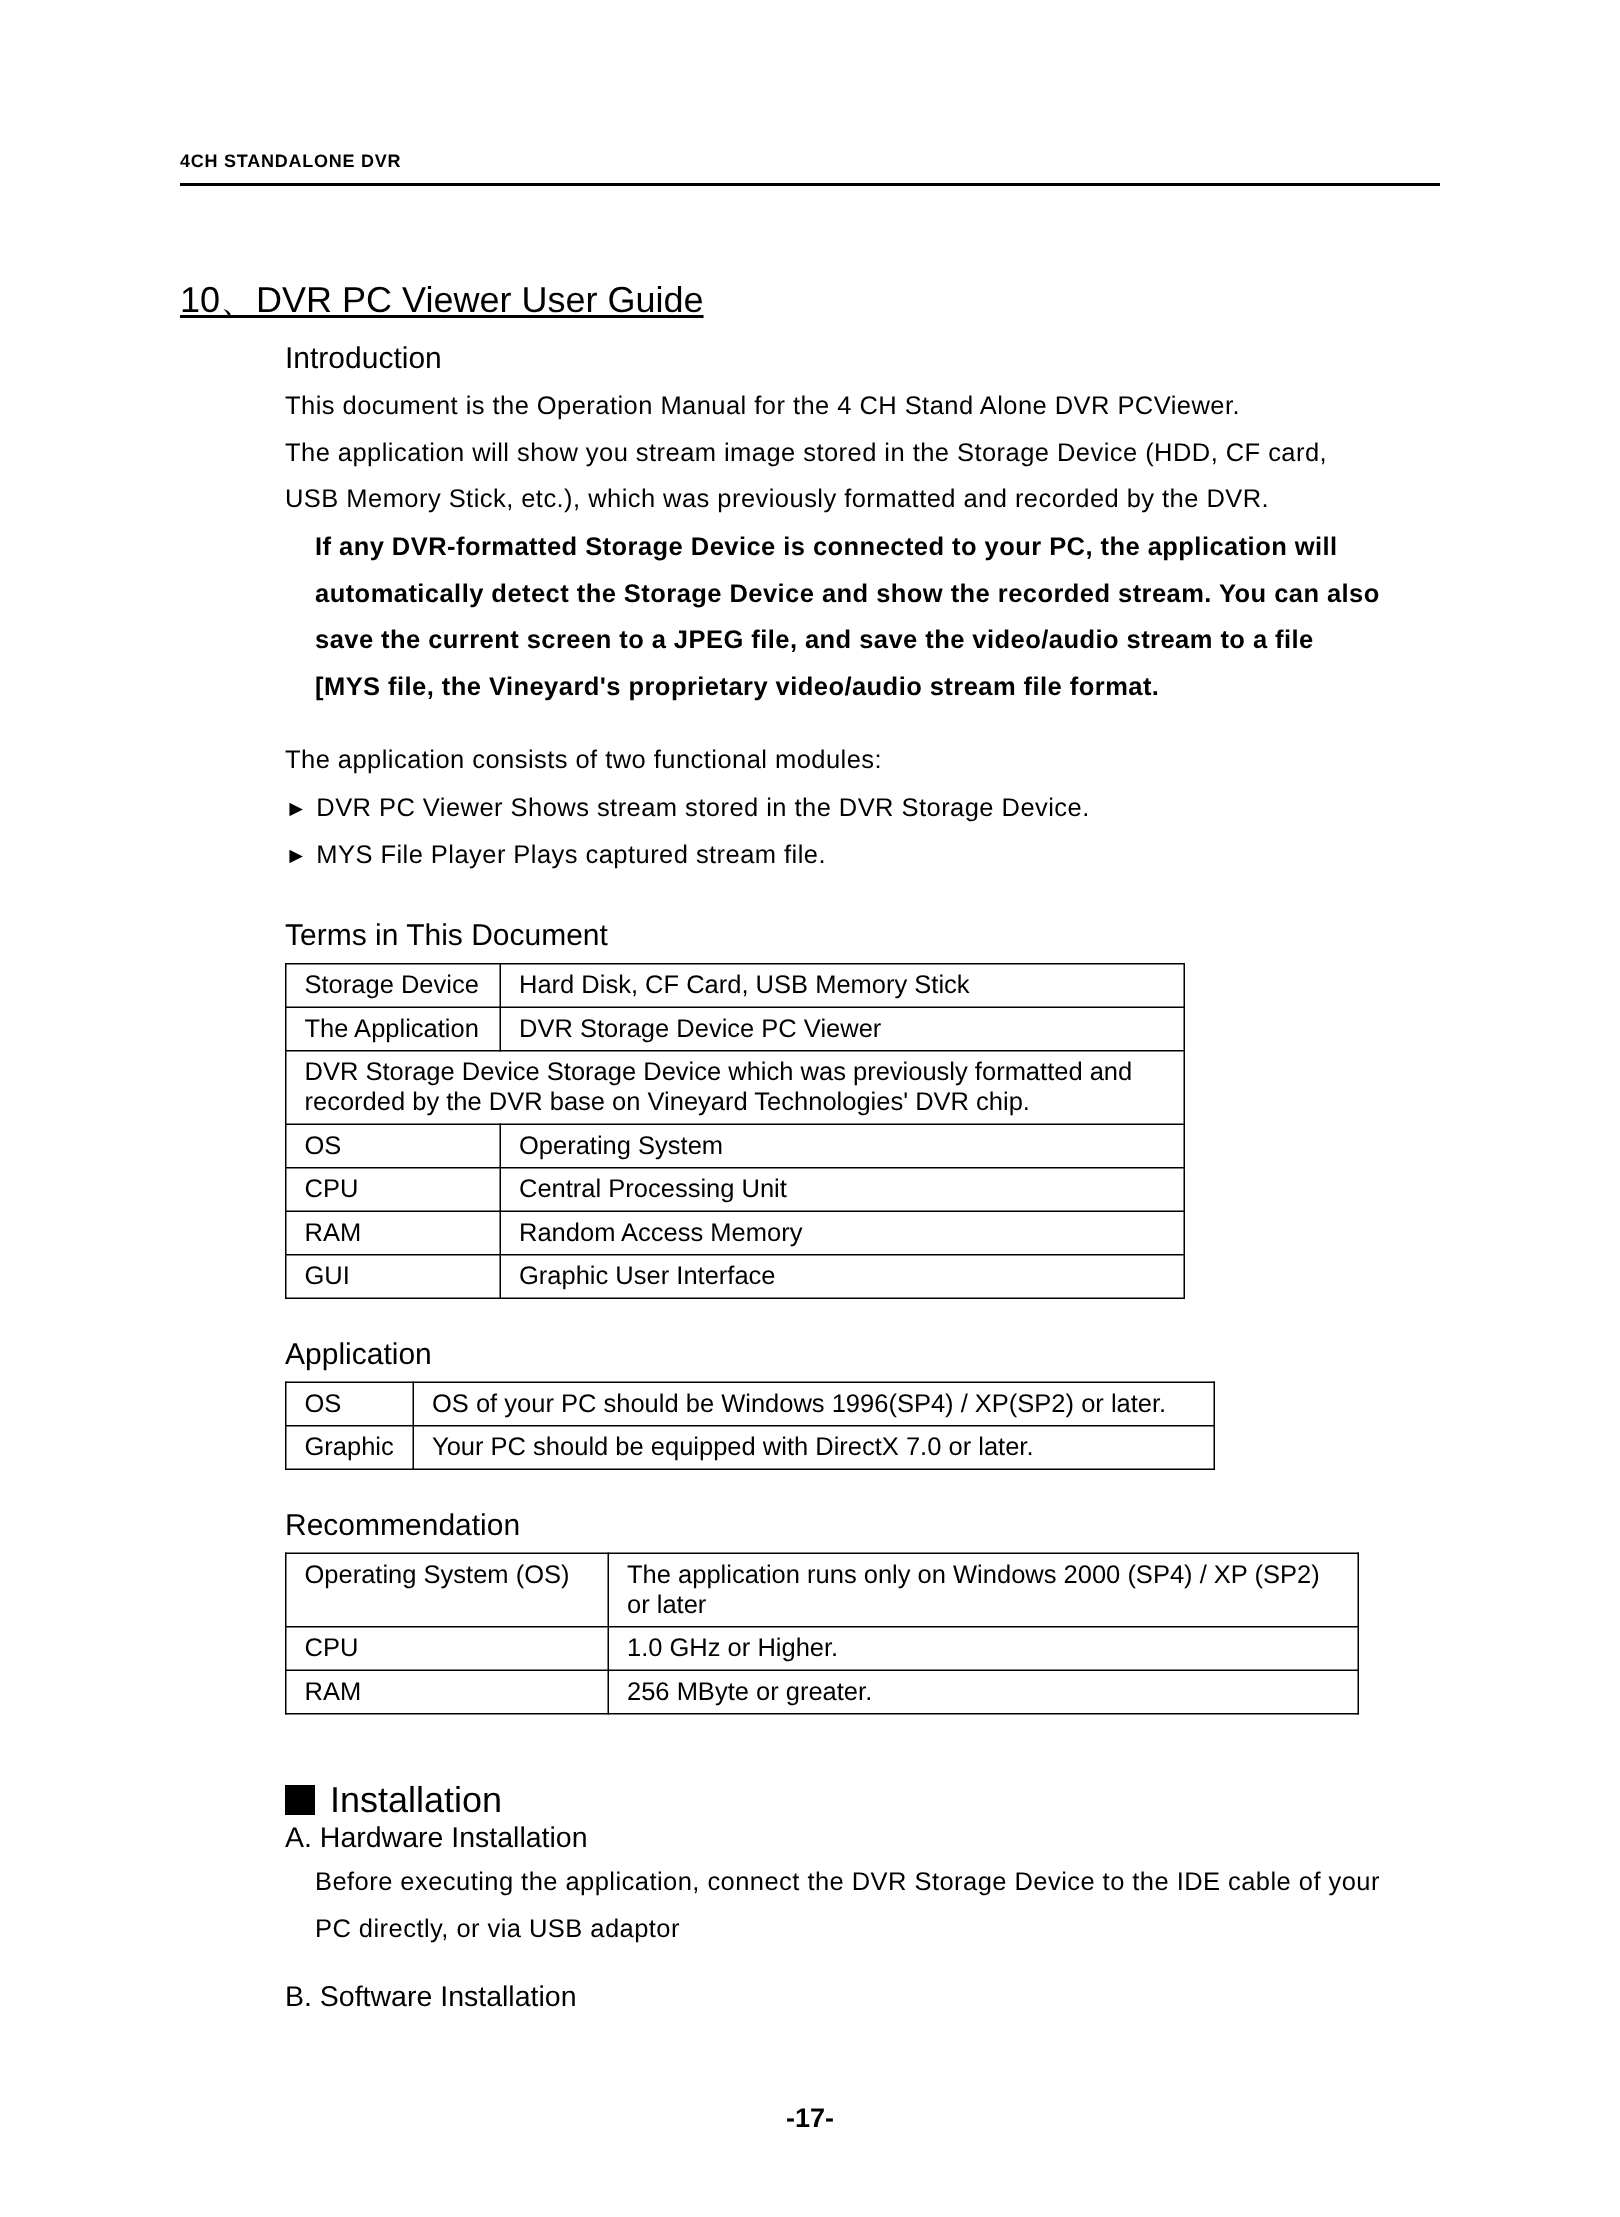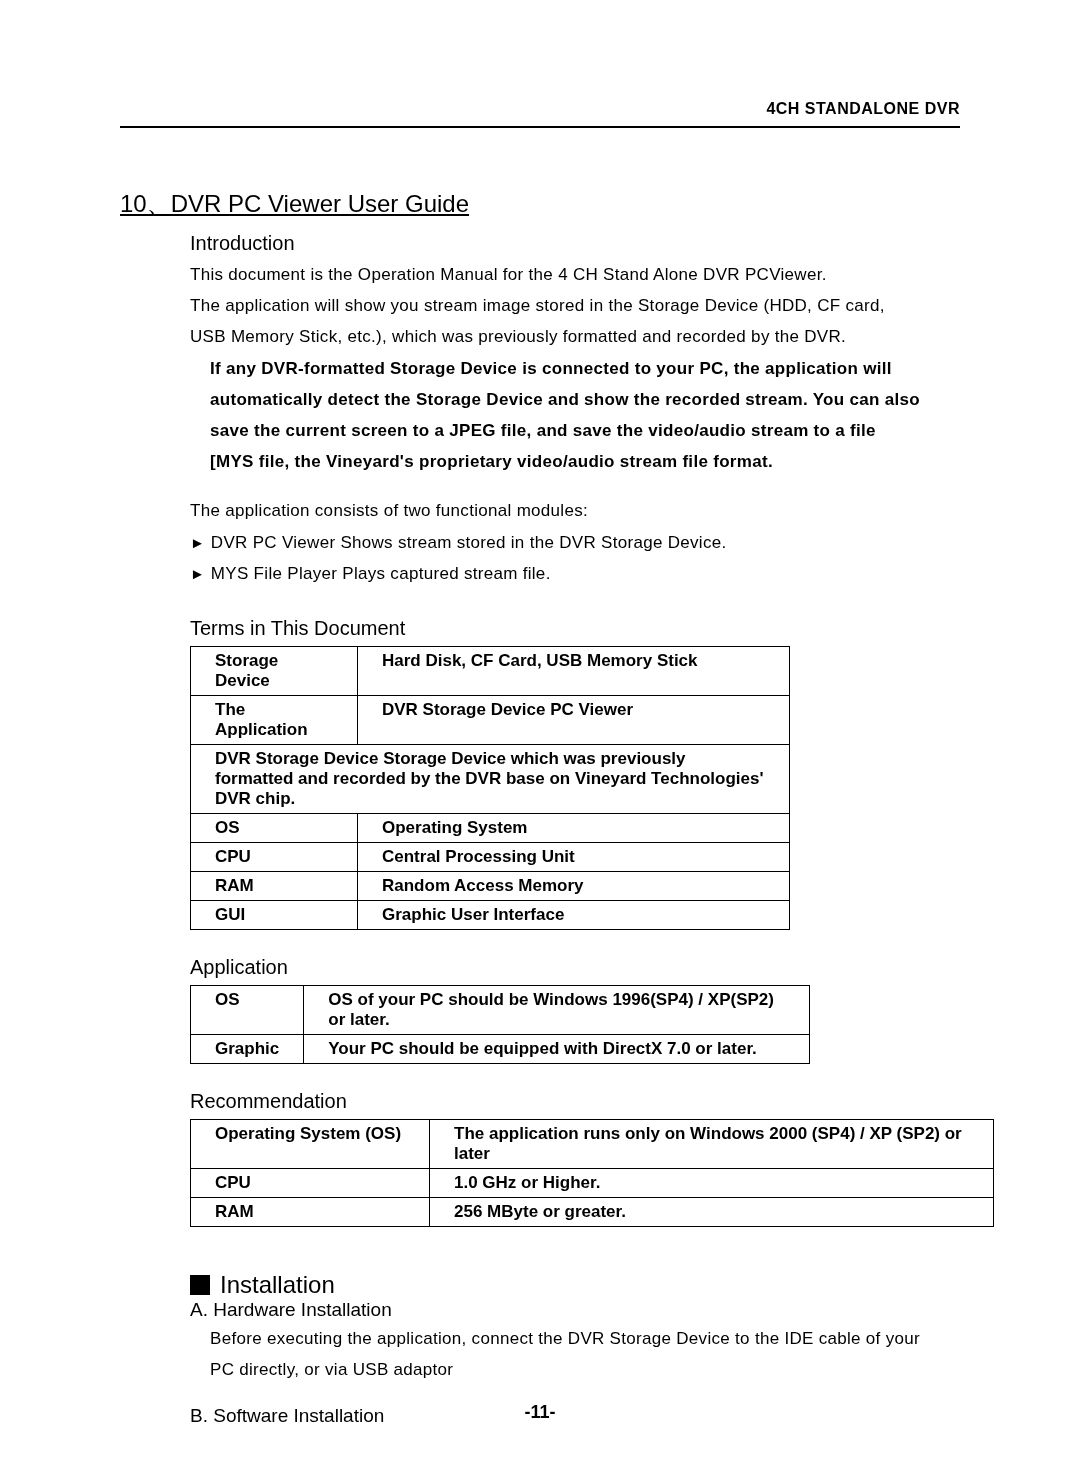--- a/index.html
+++ b/index.html
@@ -11,22 +11,22 @@
     width: 1080px;
   }
   .page {
     width: 1080px;
     height: 1478px;
     box-sizing: border-box;
     padding: 100px 120px 60px 120px;
     position: relative;
   }
   .header-title {
-    text-align: right;
-    font-size: 16px;
+    text-align: left;
+    font-size: 12px;
     font-weight: bold;
     letter-spacing: 0.5px;
     margin-bottom: 8px;
   }
   .header-rule {
     border: none;
     border-top: 2.5px solid #000;
     margin: 0 0 60px 0;
   }
   .section-title {
@@ -57,26 +57,25 @@
   .bullet-row .arrow { font-size: 15px; }
   .spacer-sm { height: 18px; }
   .spacer-md { height: 26px; }
   table.data {
     border-collapse: collapse;
     width: 600px;
     font-size: 17px;
   }
   table.data td {
     border: 1px solid #000;
-    padding: 4px 24px;
+    padding: 4px 12px;
     vertical-align: top;
-    font-weight: bold;
   }
   table.req { width: 620px; }
-  table.rec { width: 804px; }
+  table.rec { width: 716px; }
   .square-bullet {
     display: inline-block;
     width: 20px;
     height: 20px;
     background: #000;
     vertical-align: -2px;
     margin-right: 10px;
   }
   .install-heading {
     font-size: 24px;
@@ -220,14 +219,14 @@
     <div class="indent-2" style="margin-left:20px">
       <p class="body-text">Before executing the application, connect the DVR Storage Device to the IDE cable of your</p>
       <p class="body-text">PC directly, or via USB adaptor</p>
     </div>
 
     <div class="spacer-sm"></div>
 
     <div class="sub-sub">B. Software Installation</div>
   </div>
 
-  <div class="page-number">-11-</div>
+  <div class="page-number">-17-</div>
 </div>
 
 </body></html>

